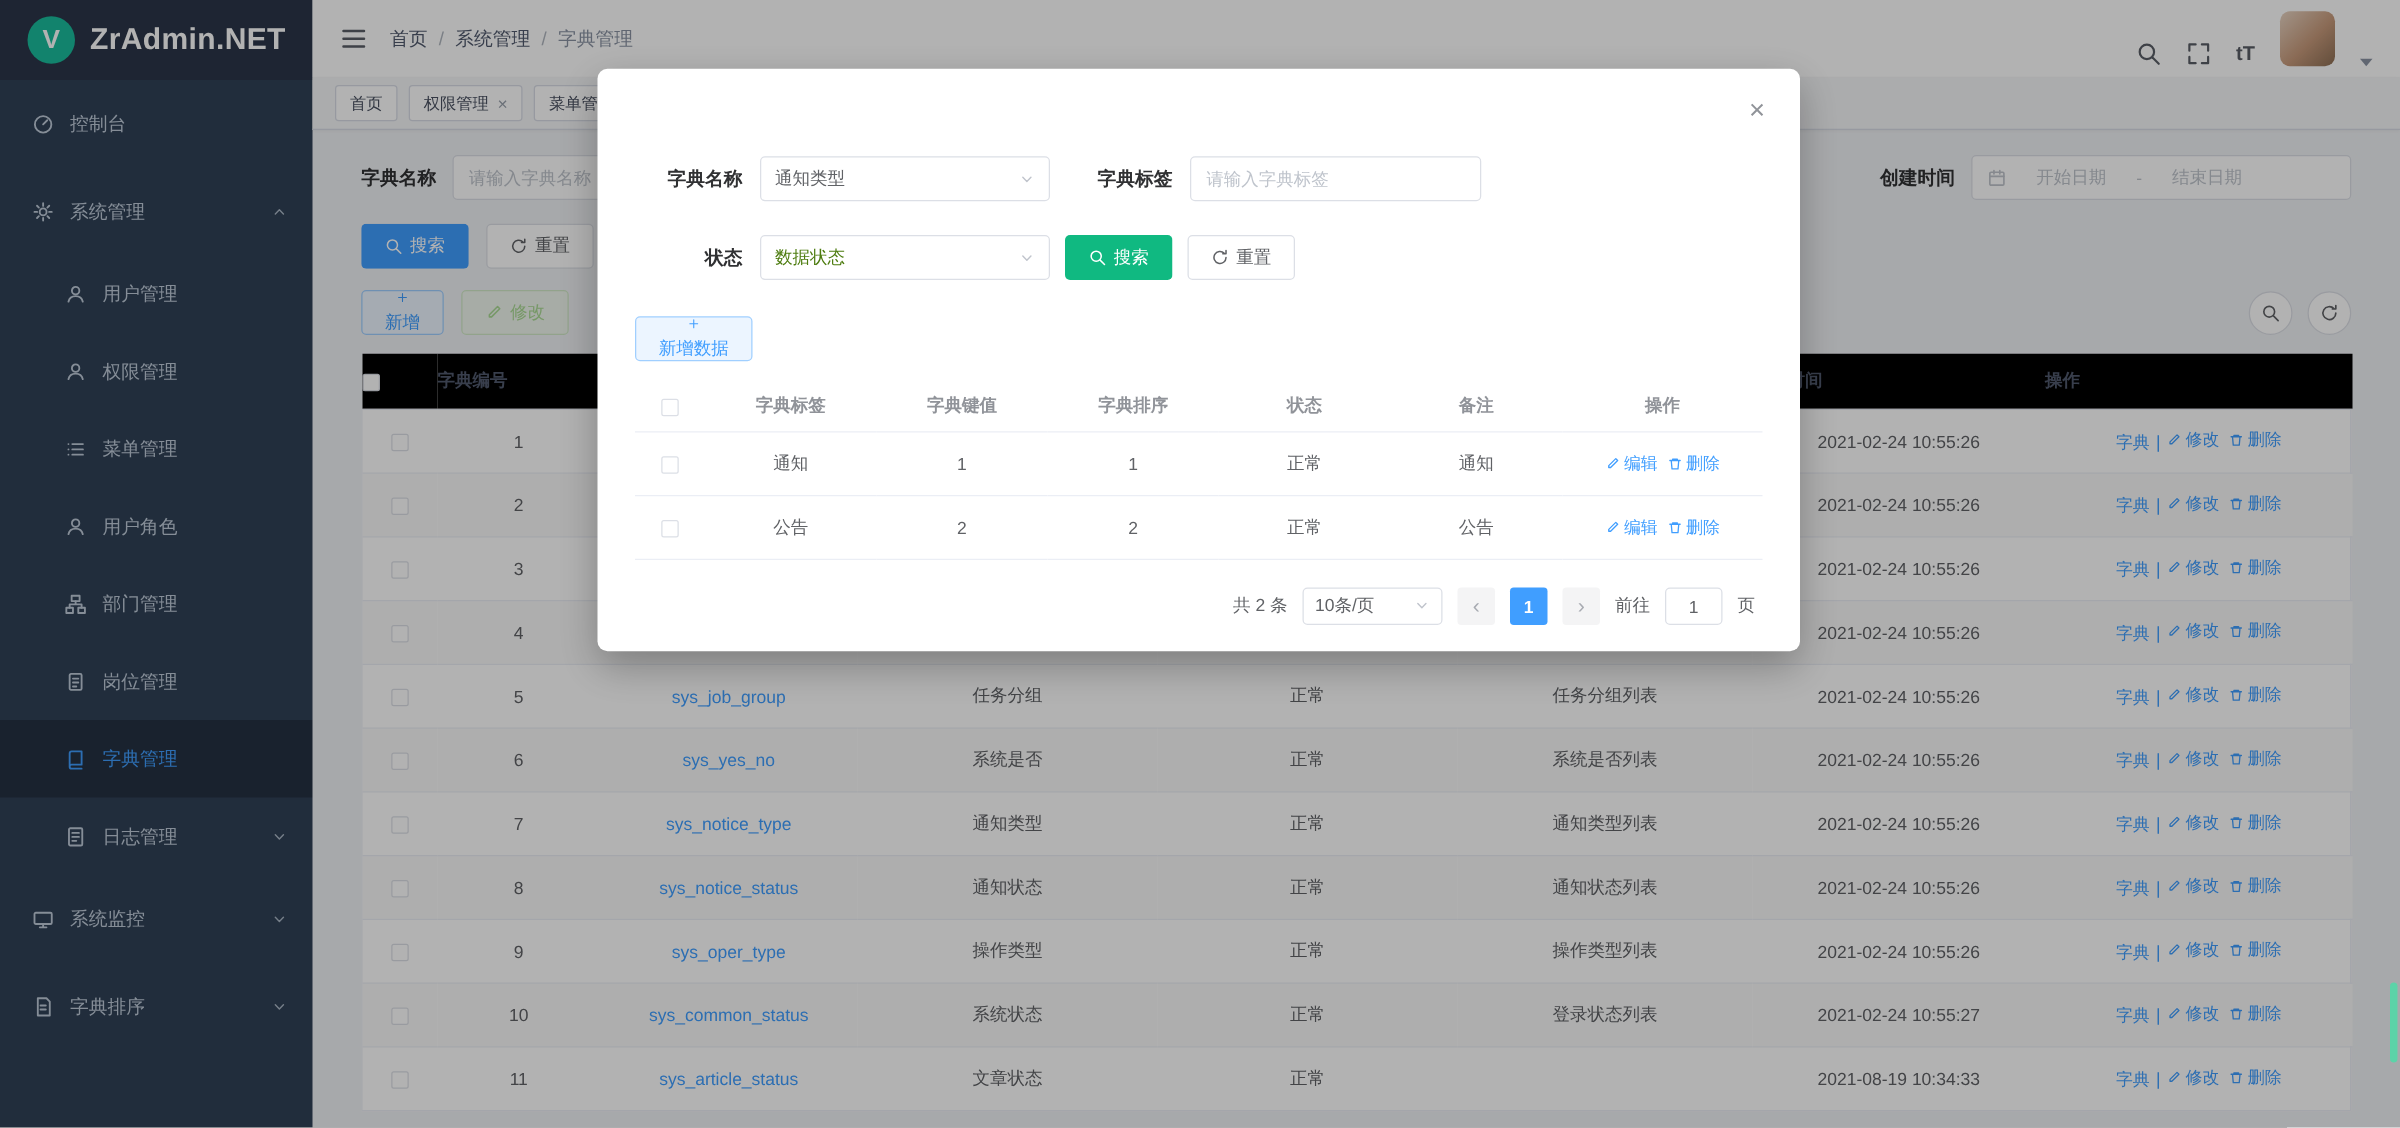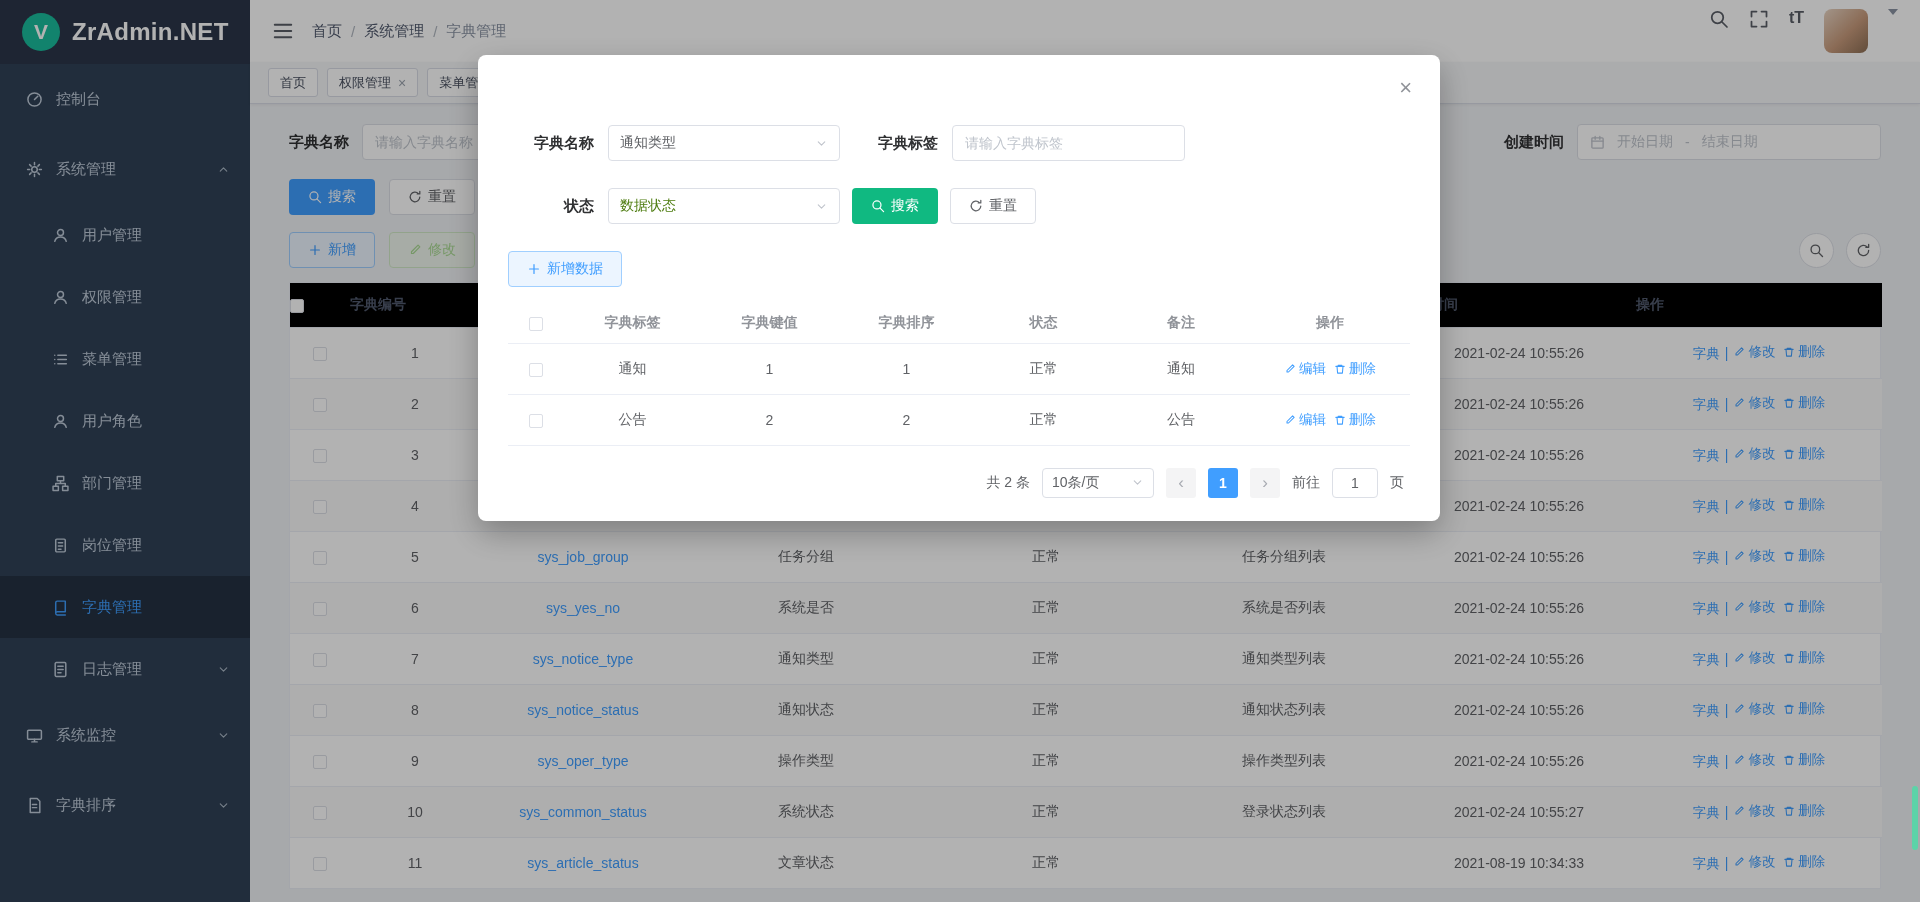--- a/index.html
+++ b/index.html
@@ -21,45 +21,45 @@
   .menu-item .arrow { margin-left:auto; width:13px; height:13px; opacity:.85; }
   .mi { width:17px; height:17px; flex-shrink:0; }
 
   
   .main { flex:1; display:flex; flex-direction:column; min-width:0; }
   .topbar { height:62px; background:#fff; display:flex; align-items:center; padding:0 22px; gap:18px; flex-shrink:0; }
   .hamburger { width:22px; height:22px; color:#5a5e66; cursor:pointer; }
   .breadcrumb { display:flex; align-items:center; gap:9px; font-size:15px; color:#515a6e; }
   .breadcrumb .sep { color:#b0b6bf; }
   .breadcrumb .last { color:#8a93a3; }
-  .topbar-right { margin-left:auto; display:flex; align-items:flex-start; gap:20px; color:#5a5e66; }
+  .topbar-right { margin-left:auto; display:flex; align-items:flex-end; gap:20px; color:#5a5e66; }
   .tb-icon { width:20px; height:20px; cursor:pointer; }
   .font-size-btn { font-weight:bold; font-size:16px; cursor:pointer; }
   .avatar { width:44px; height:44px; border-radius:8px; background:linear-gradient(135deg,#e8d5c4 0%,#c79a7b 55%,#8c6e54 100%); cursor:pointer; }
   .caret { width:0; height:0; border-left:5px solid transparent; border-right:5px solid transparent; border-top:6px solid #8a93a3; cursor:pointer; }
 
   .tabsbar { height:42px; background:#f5f6f8; border-bottom:1px solid #d8dce5; box-shadow:0 1px 3px rgba(0,0,0,.06); display:flex; align-items:center; padding:0 18px; gap:9px; flex-shrink:0; }
   .tab-chip { height:29px; background:#fff; border:1px solid #d8dce5; border-radius:3px; padding:0 11px; display:flex; align-items:center; gap:7px; font-size:13px; color:#495060; cursor:pointer; white-space:nowrap; }
   .tab-close { color:#9aa2ad; font-size:14px; cursor:pointer; line-height:1; }
 
   
   .content { flex:1; padding:18px 39px 0; overflow:hidden; }
   .filter-row { display:flex; align-items:center; height:40px; }
   .f-label { font-weight:700; color:#303133; font-size:15px; margin-right:13px; white-space:nowrap; }
   .inp { height:36px; background:#fff; border:1px solid #dcdfe6; border-radius:4px; padding:0 12px; font-size:14px; color:#606266; width:242px; outline:none; font-family:inherit; }
   .inp::placeholder { color:#bfc4cc; }
   .filter-right { margin-left:auto; display:flex; align-items:center; }
-  .date-range { width:304px; height:36px; background:#fff; border:1px solid #dcdfe6; border-radius:4px; display:flex; align-items:center; gap:12px; padding:2px 12px; color:#bfc4cc; }
+  .date-range { width:304px; height:36px; background:#fff; border:1px solid #dcdfe6; border-radius:4px; display:flex; align-items:center; gap:24px; padding:2px 12px; color:#bfc4cc; }
   .date-range .cal { width:15px; height:15px; color:#c0c4cc; }
 
   .btn { height:36px; border-radius:4px; padding:0 18px; font-size:14px; display:inline-flex; align-items:center; gap:6px; cursor:pointer; border:1px solid transparent; white-space:nowrap; font-family:inherit; }
   .btn .bic { width:14px; height:14px; }
   .btn-primary { background:#409eff; color:#fff; }
   .btn-plain { background:#fff; border-color:#dcdfe6; color:#606266; }
-  .btn-blue-light { background:#ecf5ff; border-color:#a0cfff; color:#409eff; }
+  .btn-blue-light { background:#ecf5ff; border-color:#a0cfff; color:#409eff;flex-direction:column; }
   .btn-green-light { background:#f0f9eb; border-color:#c2e7b0; color:#85ce61; opacity:.65; }
   .btn-teal { background:#10b981; color:#fff; }
   .row2 { margin-top:17px; display:flex; gap:14px; }
   .row3 { margin-top:17px; display:flex; gap:14px; align-items:center; }
   .toolbar-right { margin-left:auto; display:flex; gap:12px; }
   .circle-btn { width:35px; height:35px; border-radius:50%; border:1px solid #dcdfe6; background:#fff; display:flex; align-items:center; justify-content:center; color:#606266; cursor:pointer; }
   .circle-btn svg { width:15px; height:15px; }
 
   .grid-wrap { margin-top:14px; background:#fff; border:1px solid #ebeef5; }
   table.grid { width:100%; border-collapse:collapse; table-layout:fixed; font-size:14px; color:#606266; }

